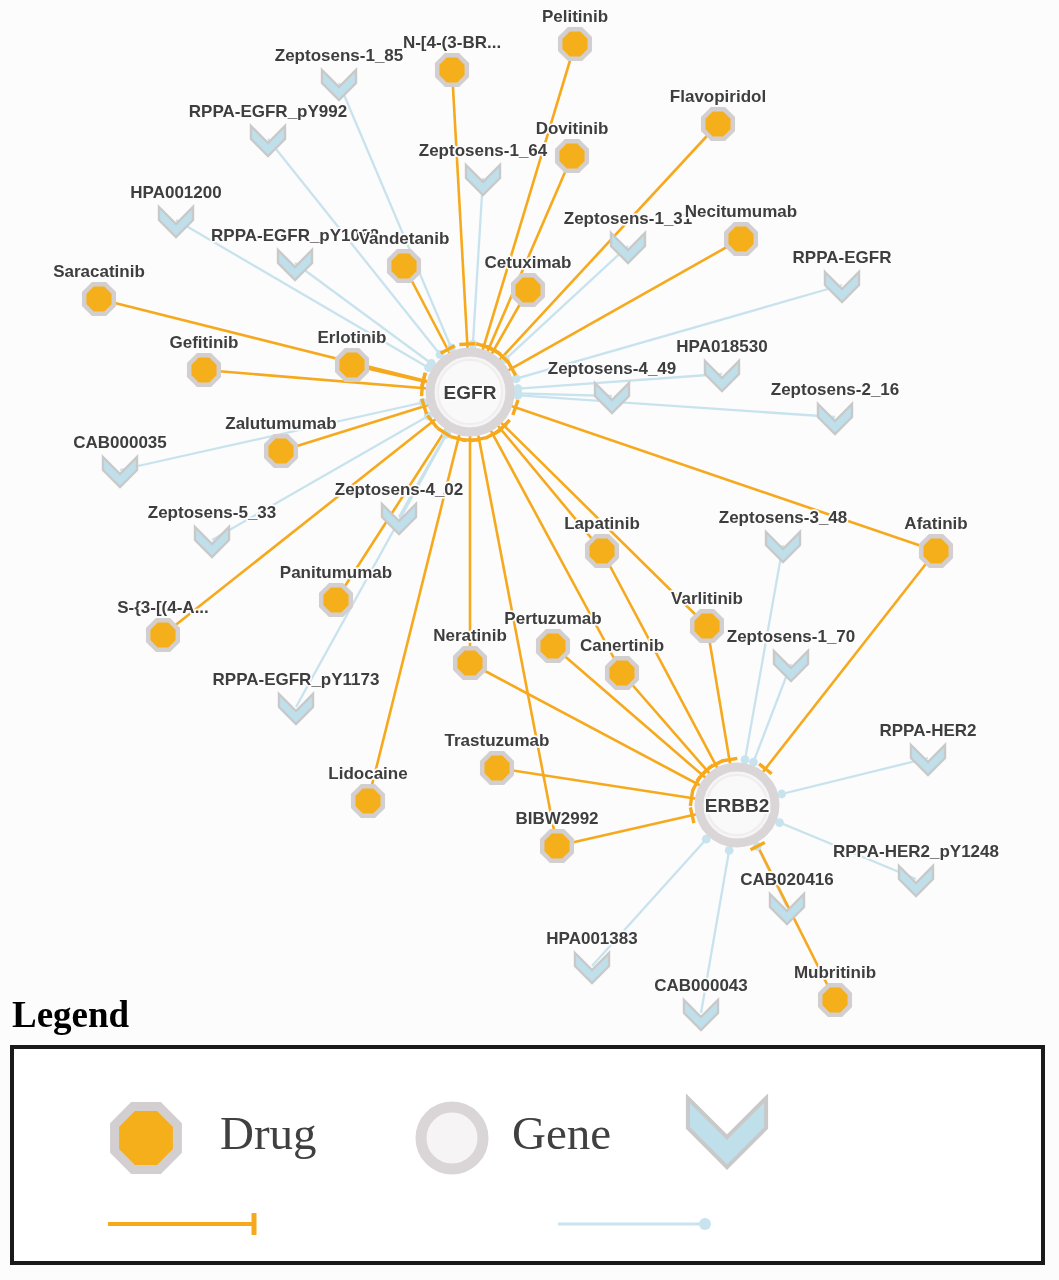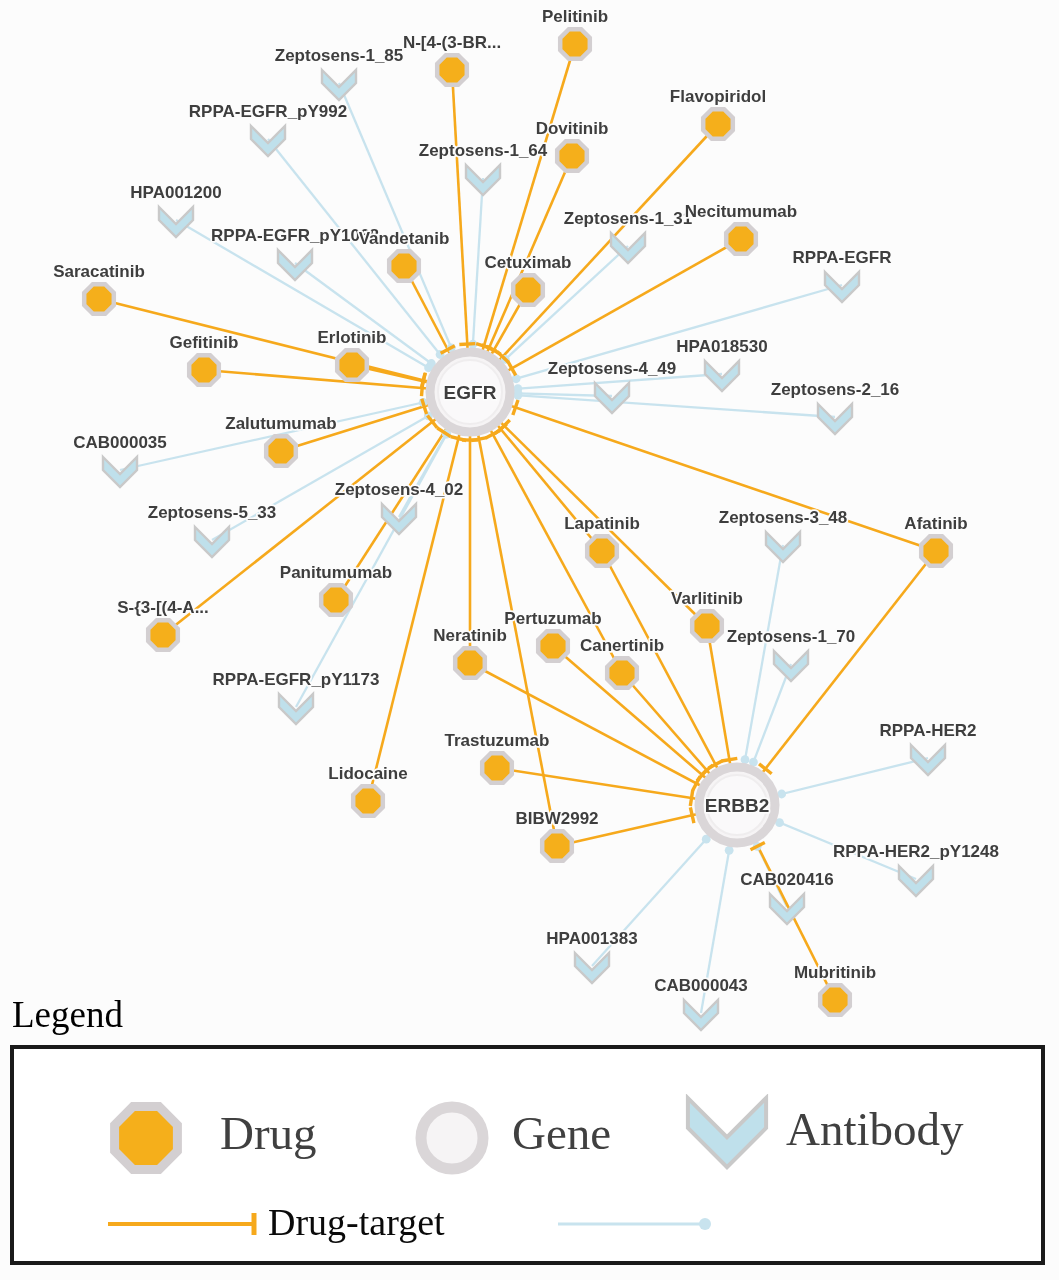--- a/index.html
+++ b/index.html
@@ -1,20 +1,20 @@
 <!DOCTYPE html>
 <html><head>
 <meta charset="utf-8">
 <style>
   html,body{margin:0;padding:0;background:#ffffff;}
   .canvas{position:relative;width:1059px;height:1280px;background:#FCFCFC;overflow:hidden;
           font-family:"Liberation Sans",sans-serif;}
   #graph{position:absolute;left:0;top:0;}
   .legend-title{position:absolute;left:12px;top:993px;font-family:"Liberation Serif",serif;
-                font-weight:normal;font-size:37px;color:#000;}
+                font-weight:bold;font-size:37px;color:#000;}
   .legend-box{position:absolute;left:10px;top:1045px;width:1027px;height:212px;
               border:4px solid #1a1a1a;background:#fff;}
   .glyph{position:absolute;}
   .li-label{position:absolute;font-family:"Liberation Serif",serif;font-size:47px;color:#404040;}
   .le-label{position:absolute;font-family:"Liberation Serif",serif;font-size:38px;color:#0a0a0a;}
 </style>
 </head>
 <body>
 
 <div class="canvas">
@@ -236,26 +236,24 @@
   <div class="li-label" style="left:220px;top:1106px">Drug</div>
 
   <svg class="glyph" style="left:412px;top:1098px" width="80" height="80">
     <circle cx="40" cy="40" r="31" fill="#F6F4F5" stroke="#DAD6D8" stroke-width="11"></circle>
   </svg>
   <div class="li-label" style="left:512px;top:1106px">Gene</div>
 
   <svg class="glyph" style="left:682px;top:1094px" width="90" height="80">
     <polygon points="5.9,4.1 45,43.2 84.1,4.1 84.1,34 45,73.1 5.9,34" fill="#BFE0EB" stroke="#C9C9C9" stroke-width="4"></polygon>
   </svg>
-  <div class="li-label" style="left:786px;top:1102px">Antibody</div>
 
   <svg class="glyph" style="left:104px;top:1208px" width="170" height="32">
     <line x1="4" y1="16" x2="150" y2="16" stroke="#F6A91C" stroke-width="4"></line>
     <line x1="150" y1="5" x2="150" y2="27" stroke="#F6A91C" stroke-width="5"></line>
   </svg>
-  <div class="le-label" style="left:268px;top:1200px">Drug-target</div>
 
   <svg class="glyph" style="left:554px;top:1208px" width="170" height="32">
     <line x1="4" y1="16" x2="146" y2="16" stroke="#C8E3EE" stroke-width="3"></line>
     <circle cx="151" cy="16" r="6" fill="#C8E3EE"></circle>
   </svg>
 
 </div>
 
 </body></html>

